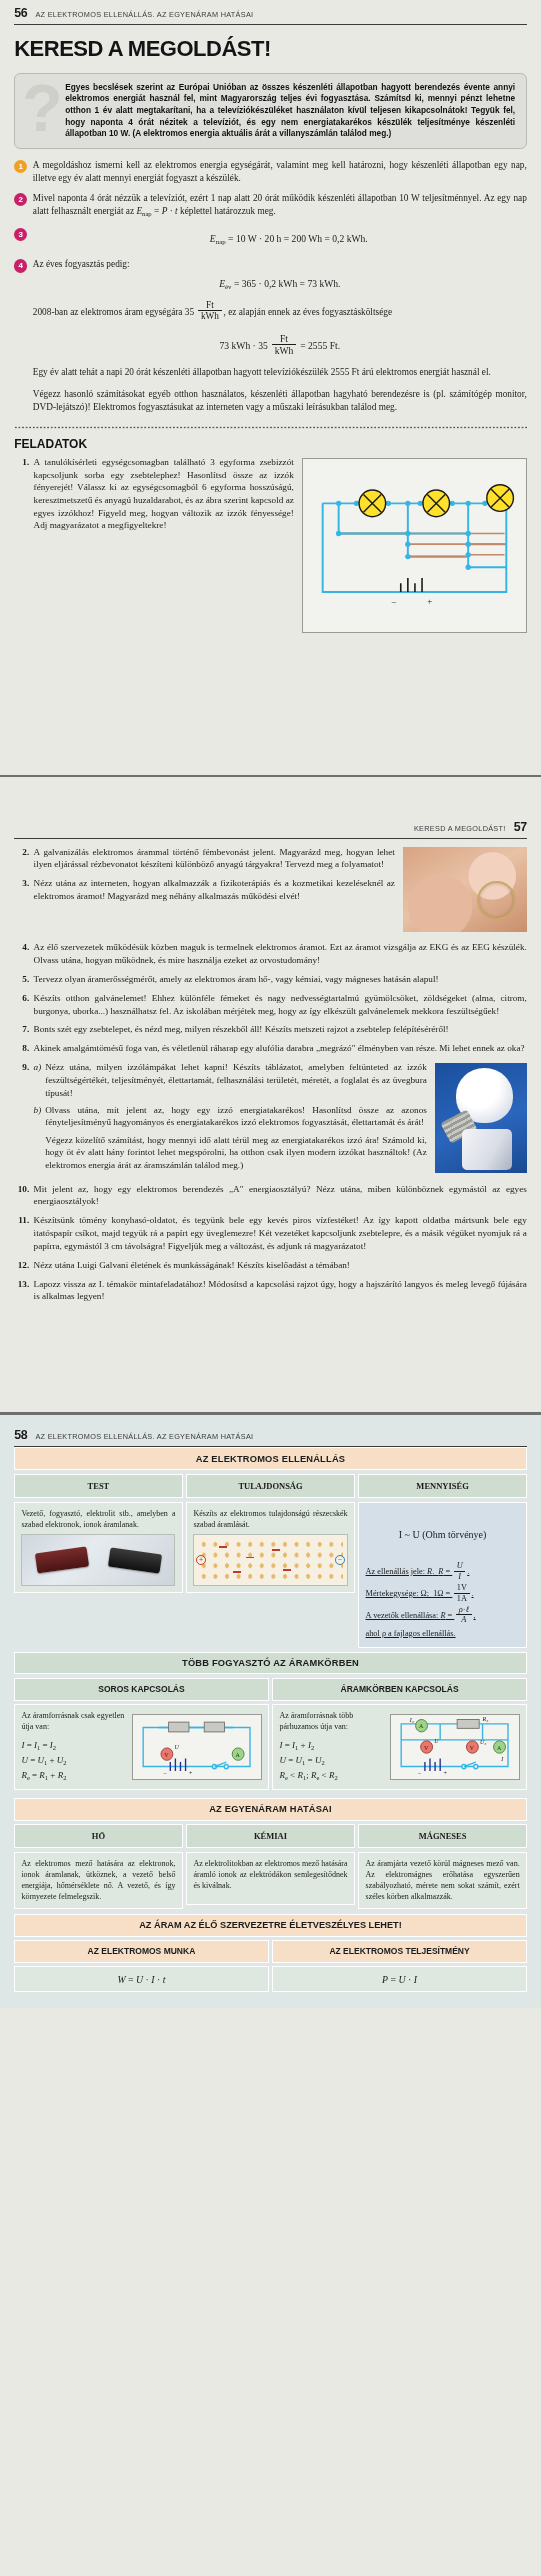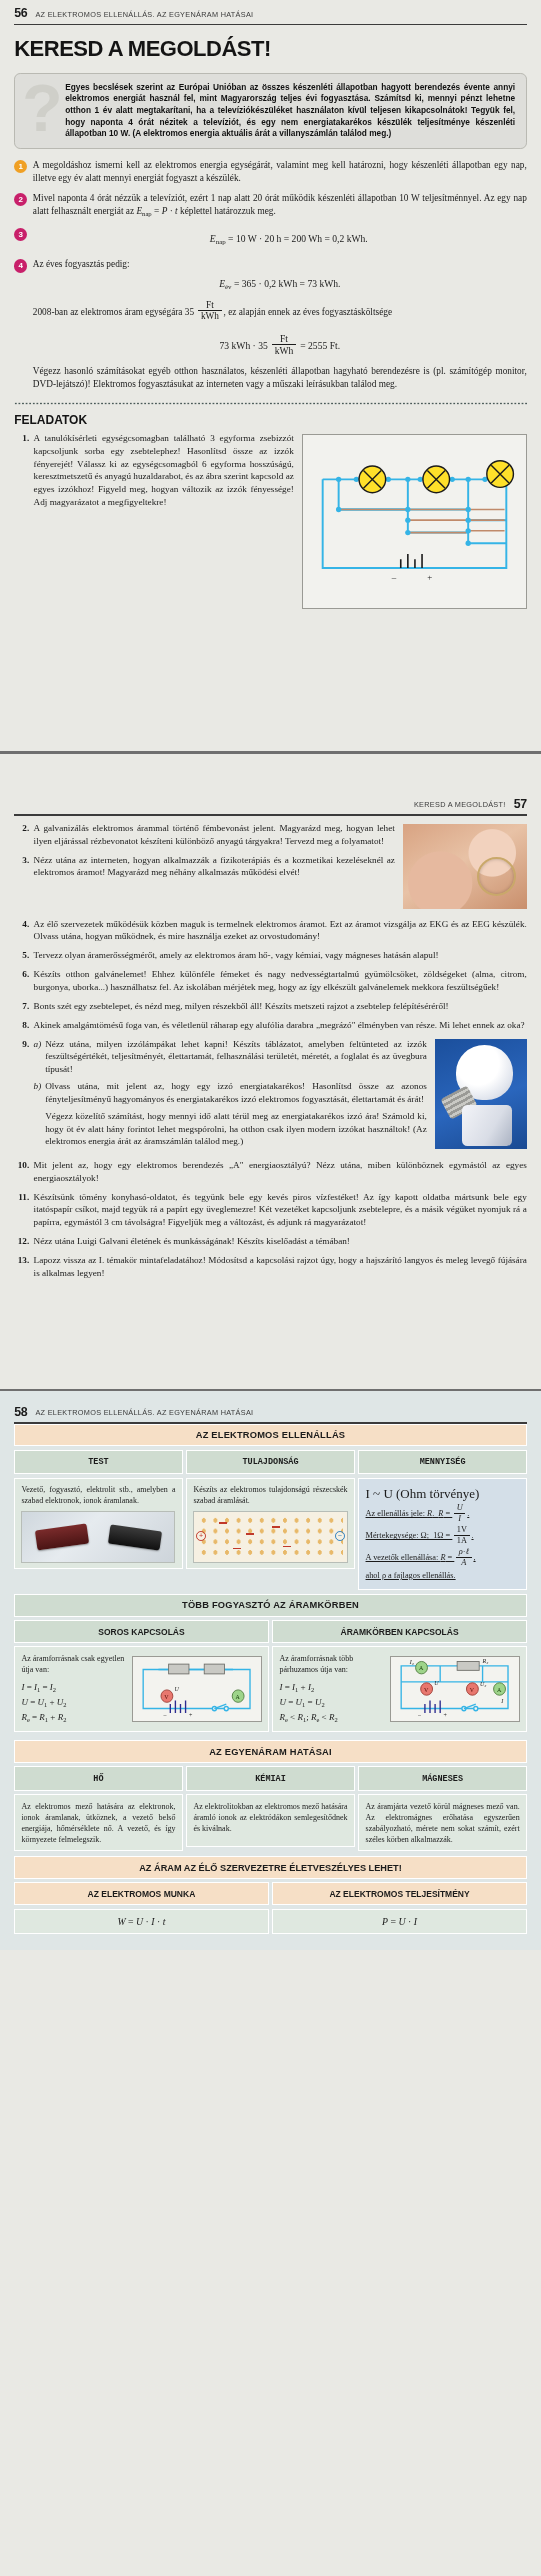--- a/index.html
+++ b/index.html
@@ -170,21 +170,21 @@
     background:#f6dfc6; border:0.9px solid #ffffff;
     text-align:center; font-family:"Liberation Sans", sans-serif;
     font-weight:bold; font-size:9.3px; letter-spacing:0.2px;
     padding:5.3px 0; margin: 0 14.2px 3.6px 14.2px; color:#1b1b1b;
   }
   .band.green { background:#cfdcd0; }
   .colrow { display:flex; gap:3.6px; margin:0 14.2px 3.6px 14.2px; }
   .col { flex:1; }
   .colhead {
     background:#cfdcd0; border:0.9px solid #ffffff; text-align:center;
-    font-family:Liberation Mono, monospace; font-weight:bold;
+    font-family:Liberation Serif, serif; font-weight:bold;
     font-size:8.5px; padding:6.2px 0; color:#1b1b1b;
   }
   .colbody {
     background:#dfe8e0; border:0.9px solid #ffffff;
     padding:5.3px 6.2px; font-size:8px; line-height:11px; text-align:justify;
     min-height:53px;
   }
   .colbody.blue { background:#d4dfe8; text-align:left; }
   .mini-photo {
     width:100%; height:52px; margin-top:4.4px; border:0.9px solid #b7bdb7;
@@ -216,21 +216,21 @@
     position:absolute; width:8px;height:1.8px;background:#c0392b;
   }
   .mp-lattice .plus, .mp-lattice .minus {
     position:absolute; width:9.8px;height:9.8px;border-radius:50%;
     border:1.2px solid; font-size:7.1px; line-height:8px; text-align:center;
     font-family:"Liberation Sans",sans-serif;
   }
   .mp-lattice .plus { left:1.8px; top:19.5px; border-color:#c0392b; color:#c0392b; }
   .mp-lattice .minus{ right:1.8px; top:19.5px; border-color:#2b7fc0; color:#2b7fc0;}
 
-  .formula-line { font-size:13px; line-height:13.3px; margin:3px 0; }
+  .formula-line { text-align:center; font-size:10px; line-height:13.3px; margin:20px 0; }
   .formula-left { font-size:8.3px; line-height:13.3px; margin:1.8px 0;text-decoration:underline; }
 
   .circuit-mini {
     width:100%; height:66px; background:#f3f3ef; border:0.9px solid #9a9a94;
     position:relative; margin-top:3.6px;
   }
   .twocol { display:flex; gap:3.6px; margin:0 14.2px 3.6px 14.2px;border-radius:16px; }
   .halfcol { flex:1; background:#dfe8e0; border:0.9px solid #fff; padding:5.3px 6.2px; }
   .halfcol .fl { font-size:8px; line-height:11px; }
   .halfcol .eqs { font-size:9px; line-height:12.4px; font-family:"Liberation Serif",serif; }
@@ -315,20 +315,21 @@
           </span><span>, ez alapján ennek az éves fogyasztásköltsége</span>
         </div>
         <div class="formula" style="margin-top:10.7px;">
           <span>73 kWh · 35</span>
           <span class="frac">
             <span class="num">Ft</span>
             <span class="den">kWh</span>
           </span>
           <span>= 2555 Ft.</span>
         </div>
+        <div style="margin-top:10.7px; text-align:justify;">Egy év alatt tehát a napi 20 órát készenléti állapotban hagyott televíziókészülék 2555 Ft árú elektromos energiát használ el.</div>
         <div style="margin-top:9px; text-align:justify;">Végezz hasonló számításokat egyéb otthon használatos, készenléti állapotban hagyható berendezésre is (pl. számítógép monitor, DVD-lejátszó)! Elektromos fogyasztásukat az interneten vagy a műszaki leírásukban találod meg.</div>
       </div>
     </div>
 
   </div>
 
   <div class="dotrule"></div>
 
   <div class="feladatok-title">FELADATOK</div>
 

